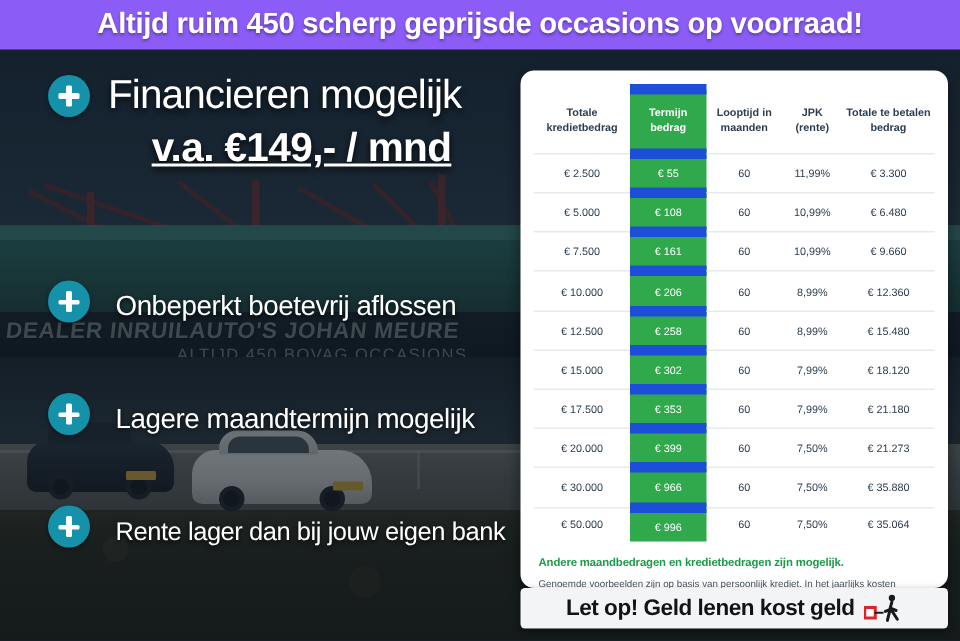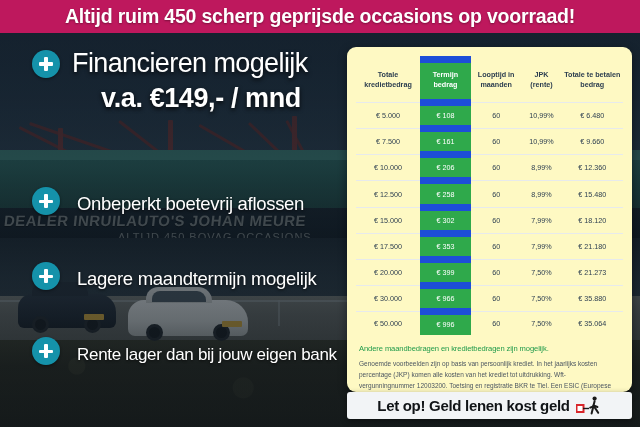--- a/index.html
+++ b/index.html
@@ -128,21 +128,21 @@
     position:absolute; width:20px; height:6px; background:#e2b23a; border-radius:1px;
   }
   .photo-tint {
     position:absolute; inset:0;
     background: linear-gradient(180deg, rgba(16,28,40,.72) 0%, rgba(16,28,40,.52) 40%, rgba(12,20,28,.62) 100%);
   }
 
   
   .topbar {
     position:absolute; left:0; top:0; width:640px; height:33px;
-    background:#be185d;
+    background:#8b5cf6;
     display:flex; align-items:center; justify-content:center;
     z-index: 8;
   }
   .topbar-text {
     color:#ffffff; font-size:19.5px; font-weight:bold;
     letter-spacing:-.2px; white-space:nowrap;
     text-shadow: 0 1px 2px rgba(0,0,0,.35);
   }
 
   
@@ -172,26 +172,27 @@
   .headline-block { position:absolute; left:32px; top:15px; width:316px; }
   .headline-row { display:flex; align-items:center; gap:12px; }
   .headline-1 {
     color:#fff; font-size:27px; letter-spacing:-.6px; white-space:nowrap;
     text-shadow: 0 2px 4px rgba(0,0,0,.8);
   }
   .headline-2 {
     color:#fff; font-size:27px; font-weight:bold; letter-spacing:-.4px;
     white-space:nowrap; text-align:center; margin-top:4px; margin-left:22px;
     text-shadow: 0 2px 4px rgba(0,0,0,.85);
+    text-decoration: underline;
   }
 
   
   .panel {
     position:absolute; left:347px; top:47px; width:285px; height:345px;
-    background:#fef9c3; border-radius:9px;
+    background:#ffffff; border-radius:9px;
     box-shadow: 0 3px 10px rgba(0,0,0,.45);
     z-index:7; overflow:hidden;
     padding:9px 9px 0 9px;
   }
   table.rate-table {
     width:100%; border-collapse:collapse; table-layout:fixed;
   }
   .rate-table th {
     font-size:7.2px; font-weight:bold; color:#2c3e50;
     padding:7px 1px 8px 1px; line-height:1.45; text-align:center;
@@ -207,21 +208,21 @@
   .rate-table col.c2 { width:19%; }
   .rate-table col.c3 { width:15%; }
   .rate-table col.c4 { width:23%; }
   .rate-table th.hl, .rate-table td.hl {
     background:#2fa94b; color:#ffffff; border-top:7px solid #1d4ed8;
   }
   .rate-table th.hl { border-radius:0; }
 
   .fineprint { padding:9px 3px 0 3px; }
   .fine-head {
-    color:#1f9a4a; font-size:7.6px; font-weight:normal; margin-bottom:5px;
+    color:#1f9a4a; font-size:7.6px; font-weight:bold; margin-bottom:5px;
     letter-spacing:-.1px;
   }
   .fine-body {
     color:#4a5560; font-size:6.5px; line-height:1.72; text-align:left;
   }
 
   
   .warnbar {
     position:absolute; left:347px; top:392px; width:285px; height:27px;
     background:#f2f4f6; border-radius:3px; z-index:7;
@@ -333,20 +334,27 @@
         <tr>
           <th>Totale kredietbedrag</th>
           <th class="hl">Termijn bedrag</th>
           <th>Looptijd in maanden</th>
           <th>JPK (rente)</th>
           <th>Totale te betalen bedrag</th>
         </tr>
       </thead>
       <tbody id="rate-body">
           <tr>
+            <td>€ 2.500</td>
+            <td class="hl">€ 55</td>
+            <td>60</td>
+            <td>11,99%</td>
+            <td>€ 3.300</td>
+          </tr>
+          <tr>
             <td>€ 5.000</td>
             <td class="hl">€ 108</td>
             <td>60</td>
             <td>10,99%</td>
             <td>€ 6.480</td>
           </tr>
           <tr>
             <td>€ 7.500</td>
             <td class="hl">€ 161</td>
             <td>60</td>

